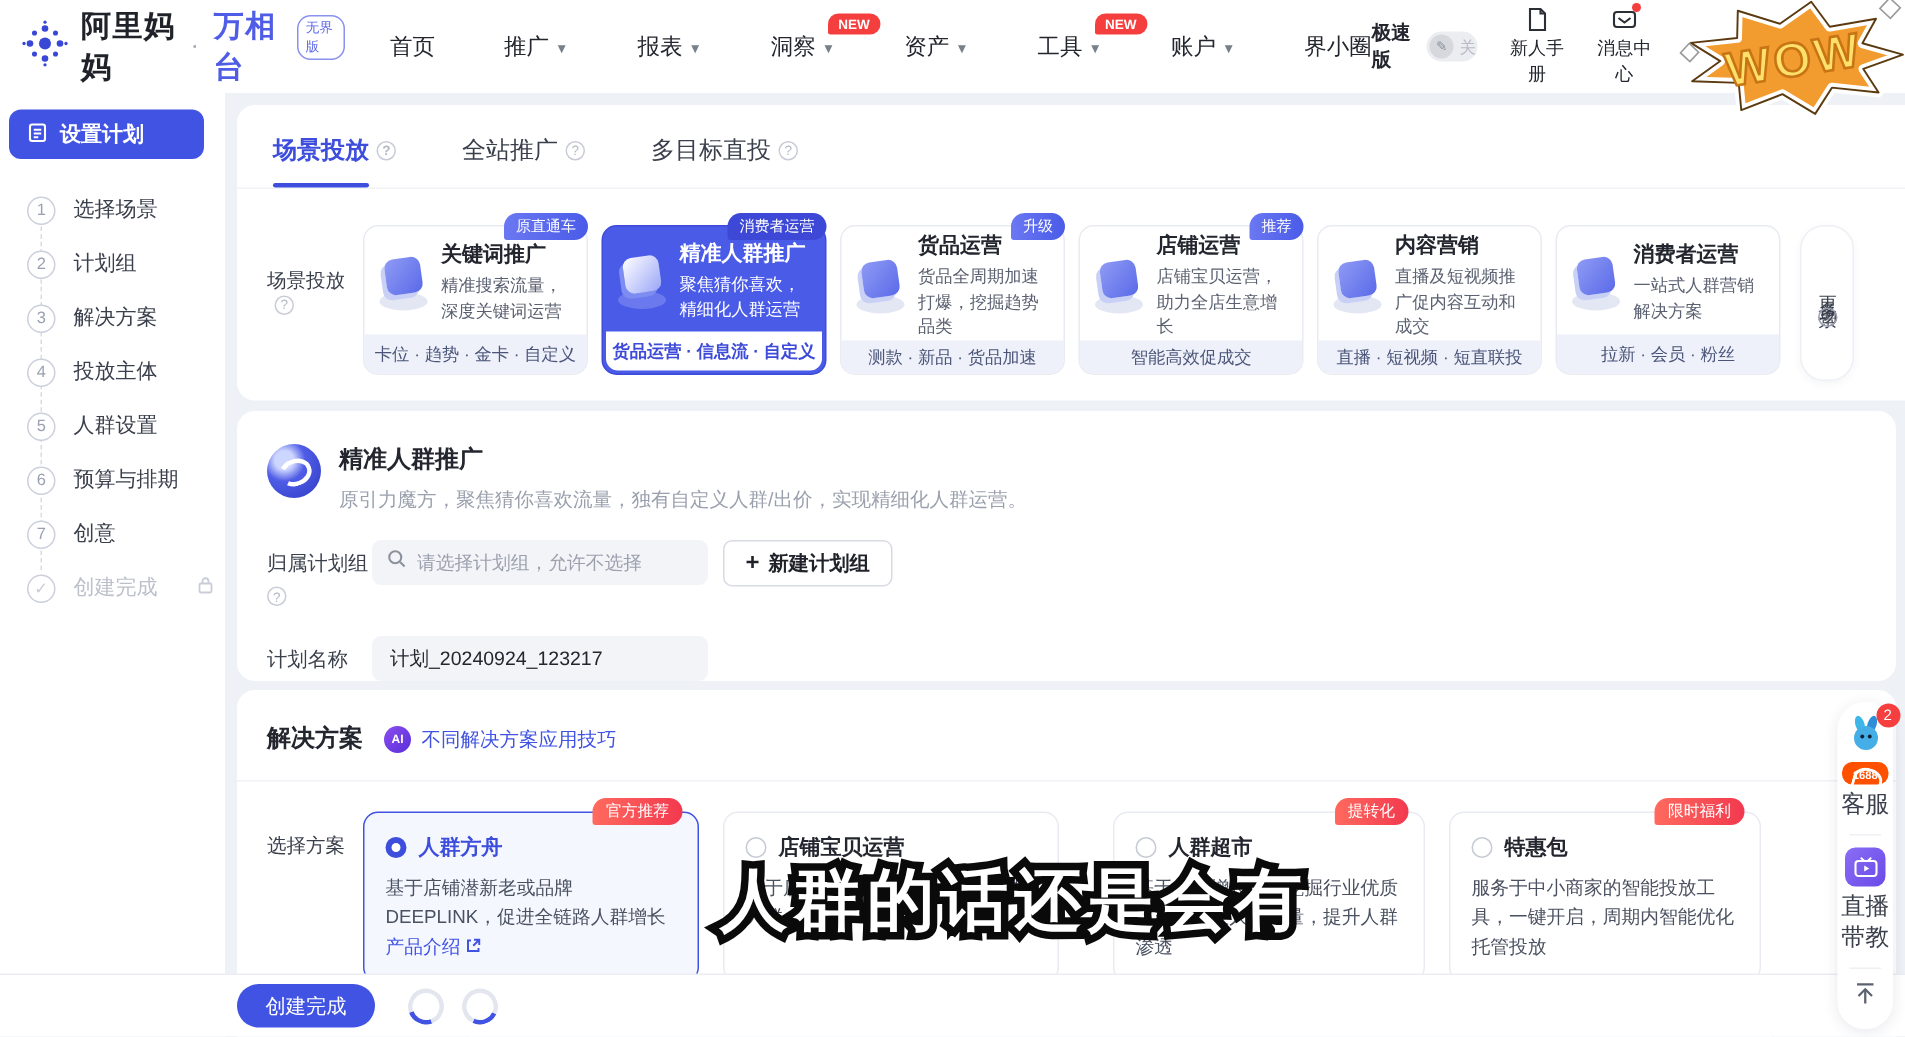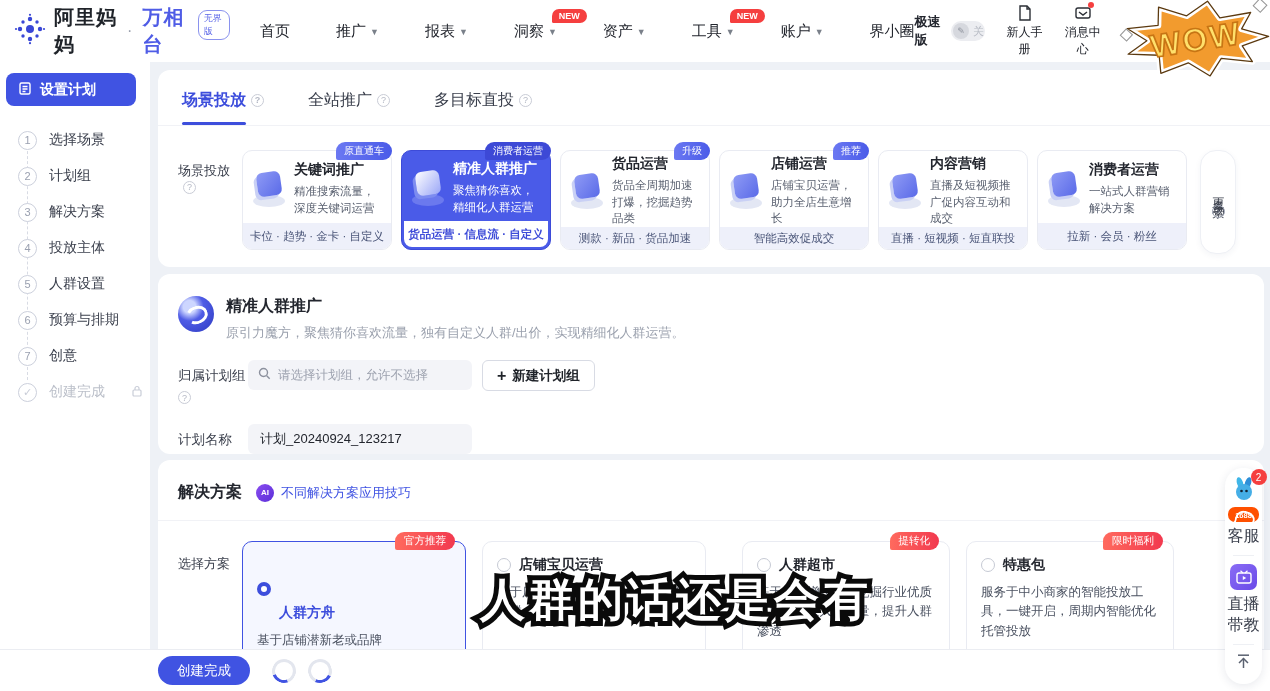--- a/index.html
+++ b/index.html
@@ -51,21 +51,21 @@
 
   
   .tabs { display:flex; gap:44px; padding:20px 0 0 24px; border-bottom:1px solid #f1f2f6; height:56px; }
   .tab { position:relative; font-size:16px; color:#3a3f4c; cursor:pointer; padding-bottom:16px; }
   .tab.active { color:#3D4EDC; font-weight:bold; }
   .tab.active::after { content:""; position:absolute; left:0; right:18px; bottom:0; height:3px; border-radius:2px; background:#3D4EDC; }
   .help { display:inline-flex; width:13px; height:13px; border:1px solid #c9ccd6; border-radius:50%; color:#b4b8c4; font-size:9px; align-items:center; justify-content:center; margin-left:5px; vertical-align:2px; }
 
   
   .scene-row { display:flex; padding:24px 0 0 20px; }
-  .row-label { width:64px; font-size:13px; color:#3a3f4c; margin-top:12px; flex-shrink:0; }
+  .row-label { width:64px; font-size:13px; color:#3a3f4c; margin-top:28px; flex-shrink:0; }
   .cards { display:flex; gap:9px; }
   .scene-card { position:relative; width:150px; height:100px; background:#fff; border:1px solid #e9ebf2; border-radius:10px; display:flex; flex-direction:column; cursor:pointer; }
   .corner-badge { position:absolute; top:-9px; right:-1px; background:linear-gradient(90deg,#6B78F2,#4A5BE8); color:#fff; font-size:10px; padding:2px 8px; border-radius:9px 9px 9px 2px; z-index:3; white-space:nowrap; }
   .card-main { flex:1; display:flex; align-items:center; gap:5px; padding:4px 6px 0 6px; }
   .cube { position:relative; width:40px; height:40px; flex-shrink:0; }
   .cube::after { content:""; position:absolute; left:4px; bottom:2px; width:32px; height:12px; background:#e3e7f4; border-radius:50%; }
   .cube::before { content:""; position:absolute; left:8px; top:3px; width:24px; height:24px; background:linear-gradient(135deg,#8f9bf5,#5a6ae8); border-radius:6px; transform:rotate(-8deg); z-index:2; box-shadow:-3px 3px 0 #c9d0f5; }
   .card-texts { display:flex; flex-direction:column; }
   .card-title { font-size:14px; font-weight:bold; color:#23262e; }
   .card-desc { font-size:11.5px; color:#5a6170; line-height:1.45; margin-top:4px; }
@@ -104,21 +104,21 @@
   .sol-divider { border-bottom:1px solid #f1f2f6; margin-top:17px; }
   .options-row { display:flex; padding:20px 0 0 20px; }
   .options { display:flex; gap:16px; }
   .option-card { position:relative; border:1px solid #e9ebf2; border-radius:10px; background:#fff; padding:14px 14px 12px 14px; cursor:pointer; }
   .option-card.selected { background:#f5f7ff; border:1.5px solid #4053E2; }
   .red-badge { position:absolute; top:-10px; right:10px; background:linear-gradient(90deg,#FF6A5E,#F2394F); color:#fff; font-size:10.5px; padding:2px 9px; border-radius:9px 9px 9px 2px; }
   .opt-title-row { display:flex; align-items:center; gap:8px; }
   .radio { width:14px; height:14px; border-radius:50%; border:1px solid #c6cad4; background:#fff; flex-shrink:0; }
   .radio.checked { border:4px solid #3D4EDC; }
   .opt-title { font-size:14px; font-weight:bold; color:#23262e; }
-  .option-card.selected .opt-title { color:#3D4EDC;margin-top:48px; }
+  .option-card.selected .opt-title { color:#3D4EDC; }
   .opt-desc { font-size:12.5px; color:#4a5160; line-height:1.55; margin-top:9px; }
   .opt-link { color:#4053E2; cursor:pointer; }
   .ext-icon { display:inline-block; vertical-align:-1px; }
   .w224 { width:224px; } .w208 { width:208px; }
 
   .caret { position:absolute; left:172px; top:200px; width:13px; height:13px; background:#fdfdff; border-left:1px solid #e4e7f0; border-top:1px solid #e4e7f0; transform:rotate(45deg); z-index:2; }
   .clip-tip { position:absolute; left:152px; right:80px; top:206px; height:30px; background:#fdfdff; border:1px solid #eef0f6; border-radius:10px; display:flex; align-items:center; gap:8px; padding:0 14px; overflow:hidden; }
   .tip-bulb { width:12px; height:12px; border:1px solid #c3c7d4; border-radius:50%; flex-shrink:0; }
   .tip-blur { flex:1; height:7px; margin-top:2px; background:repeating-linear-gradient(90deg,#c9cdd9 0 13px,transparent 13px 17px); opacity:.75; border-radius:2px; }
 

